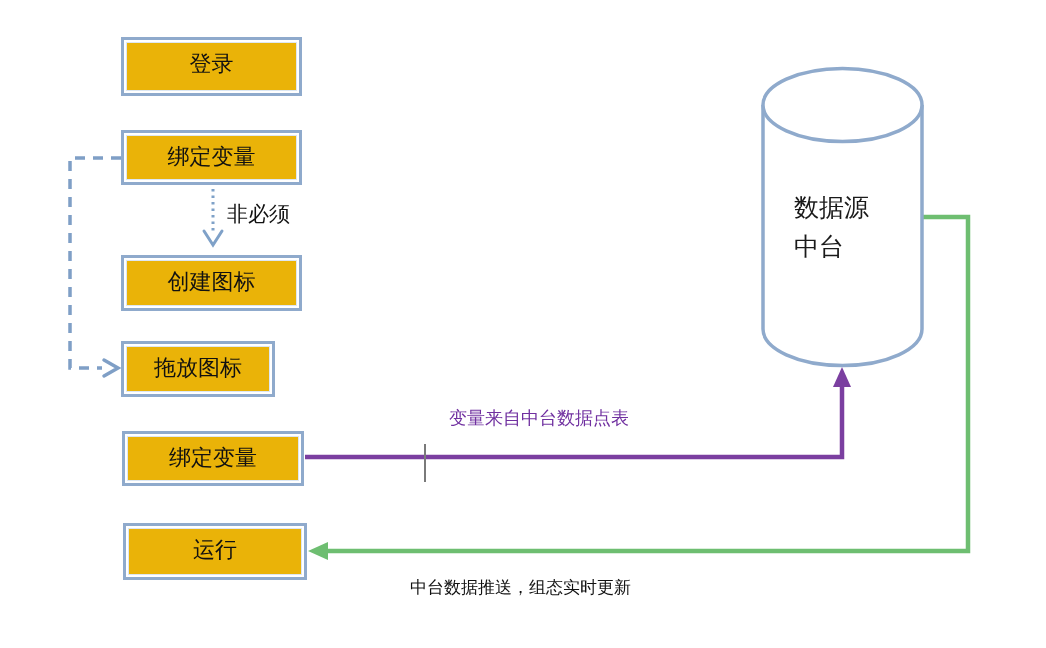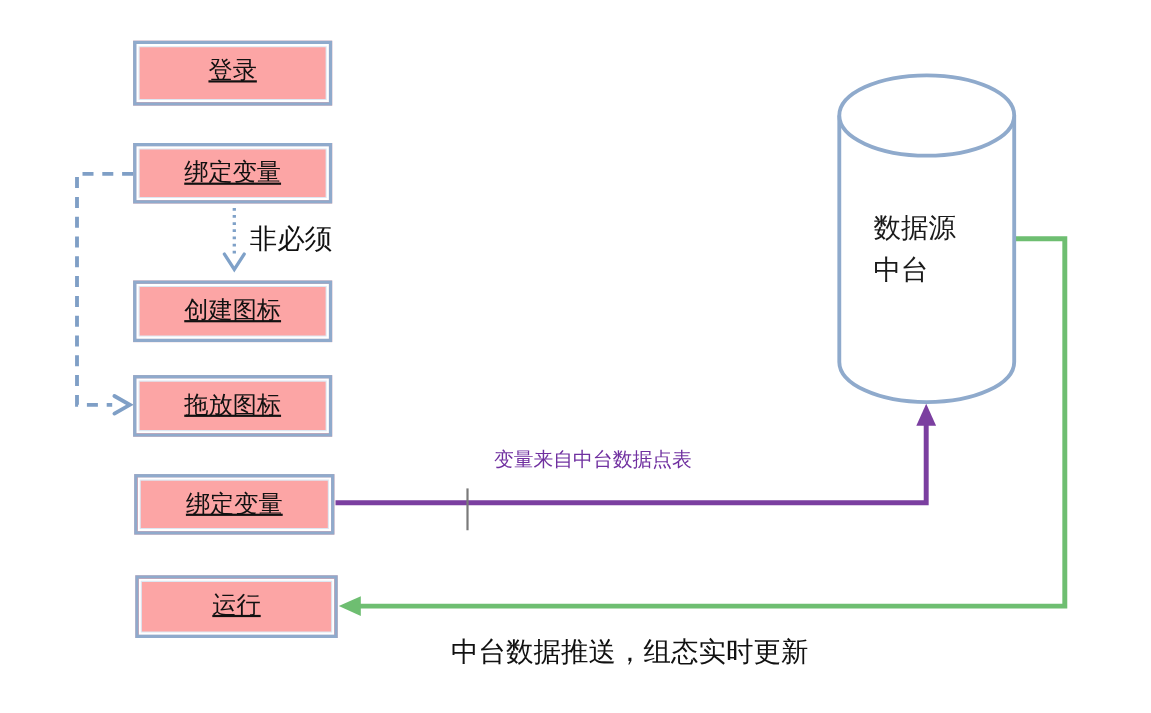--- a/index.html
+++ b/index.html
@@ -15,62 +15,61 @@
     background: #ffffff;
     overflow: hidden;
   }
   .connectors {
     position: absolute;
     left: 0; top: 0;
     width: 1046px; height: 648px;
   }
   .flow-box {
     position: absolute;
-    background: #fca5a5;
+    background: #eab308;
     border: 3px solid #8FAACC;
     box-shadow: inset 0 0 0 2px #ffffff, inset 0 0 0 3px #dde7f2;
     box-sizing: border-box;
     text-align: center;
     font-size: 22px;
     color: #111111;
     padding-top: 9px;
-    text-decoration: underline;
   }
   .box-login          { left: 121px; top: 37px;  width: 181px; height: 59px; }
   .box-create-drawing { left: 121px; top: 130px; width: 181px; height: 55px; }
   .box-create-icon    { left: 121px; top: 255px; width: 181px; height: 56px; }
-  .box-drag-icon      { left: 121px; top: 341px; width: 181px; height: 56px; }
+  .box-drag-icon      { left: 121px; top: 341px; width: 154px; height: 56px; }
   .box-bind-variable  { left: 122px; top: 431px; width: 182px; height: 55px; }
   .box-run            { left: 123px; top: 523px; width: 184px; height: 57px; }
 
   .cyl-label {
     position: absolute;
     left: 794px; top: 188px;
     font-size: 25px;
     line-height: 39px;
     color: #1a1a1a;
     text-align: left;
   }
   .lbl {
     position: absolute;
     white-space: nowrap;
   }
   .lbl-optional {
     left: 227px; top: 200px;
-    font-size: 25px;
+    font-size: 21px;
     color: #111111;
   }
   .lbl-purple {
     left: 449px; top: 406px;
     font-size: 18px;
     color: #7030A0;
   }
   .lbl-green {
     left: 410px; top: 576px;
-    font-size: 25px;
+    font-size: 17px;
     color: #111111;
   }
 </style>
 </head>
 <body>
 
 <div class="canvas">
 
   <svg class="connectors" viewBox="0 0 1046 648" xmlns="http://www.w3.org/2000/svg">
 

